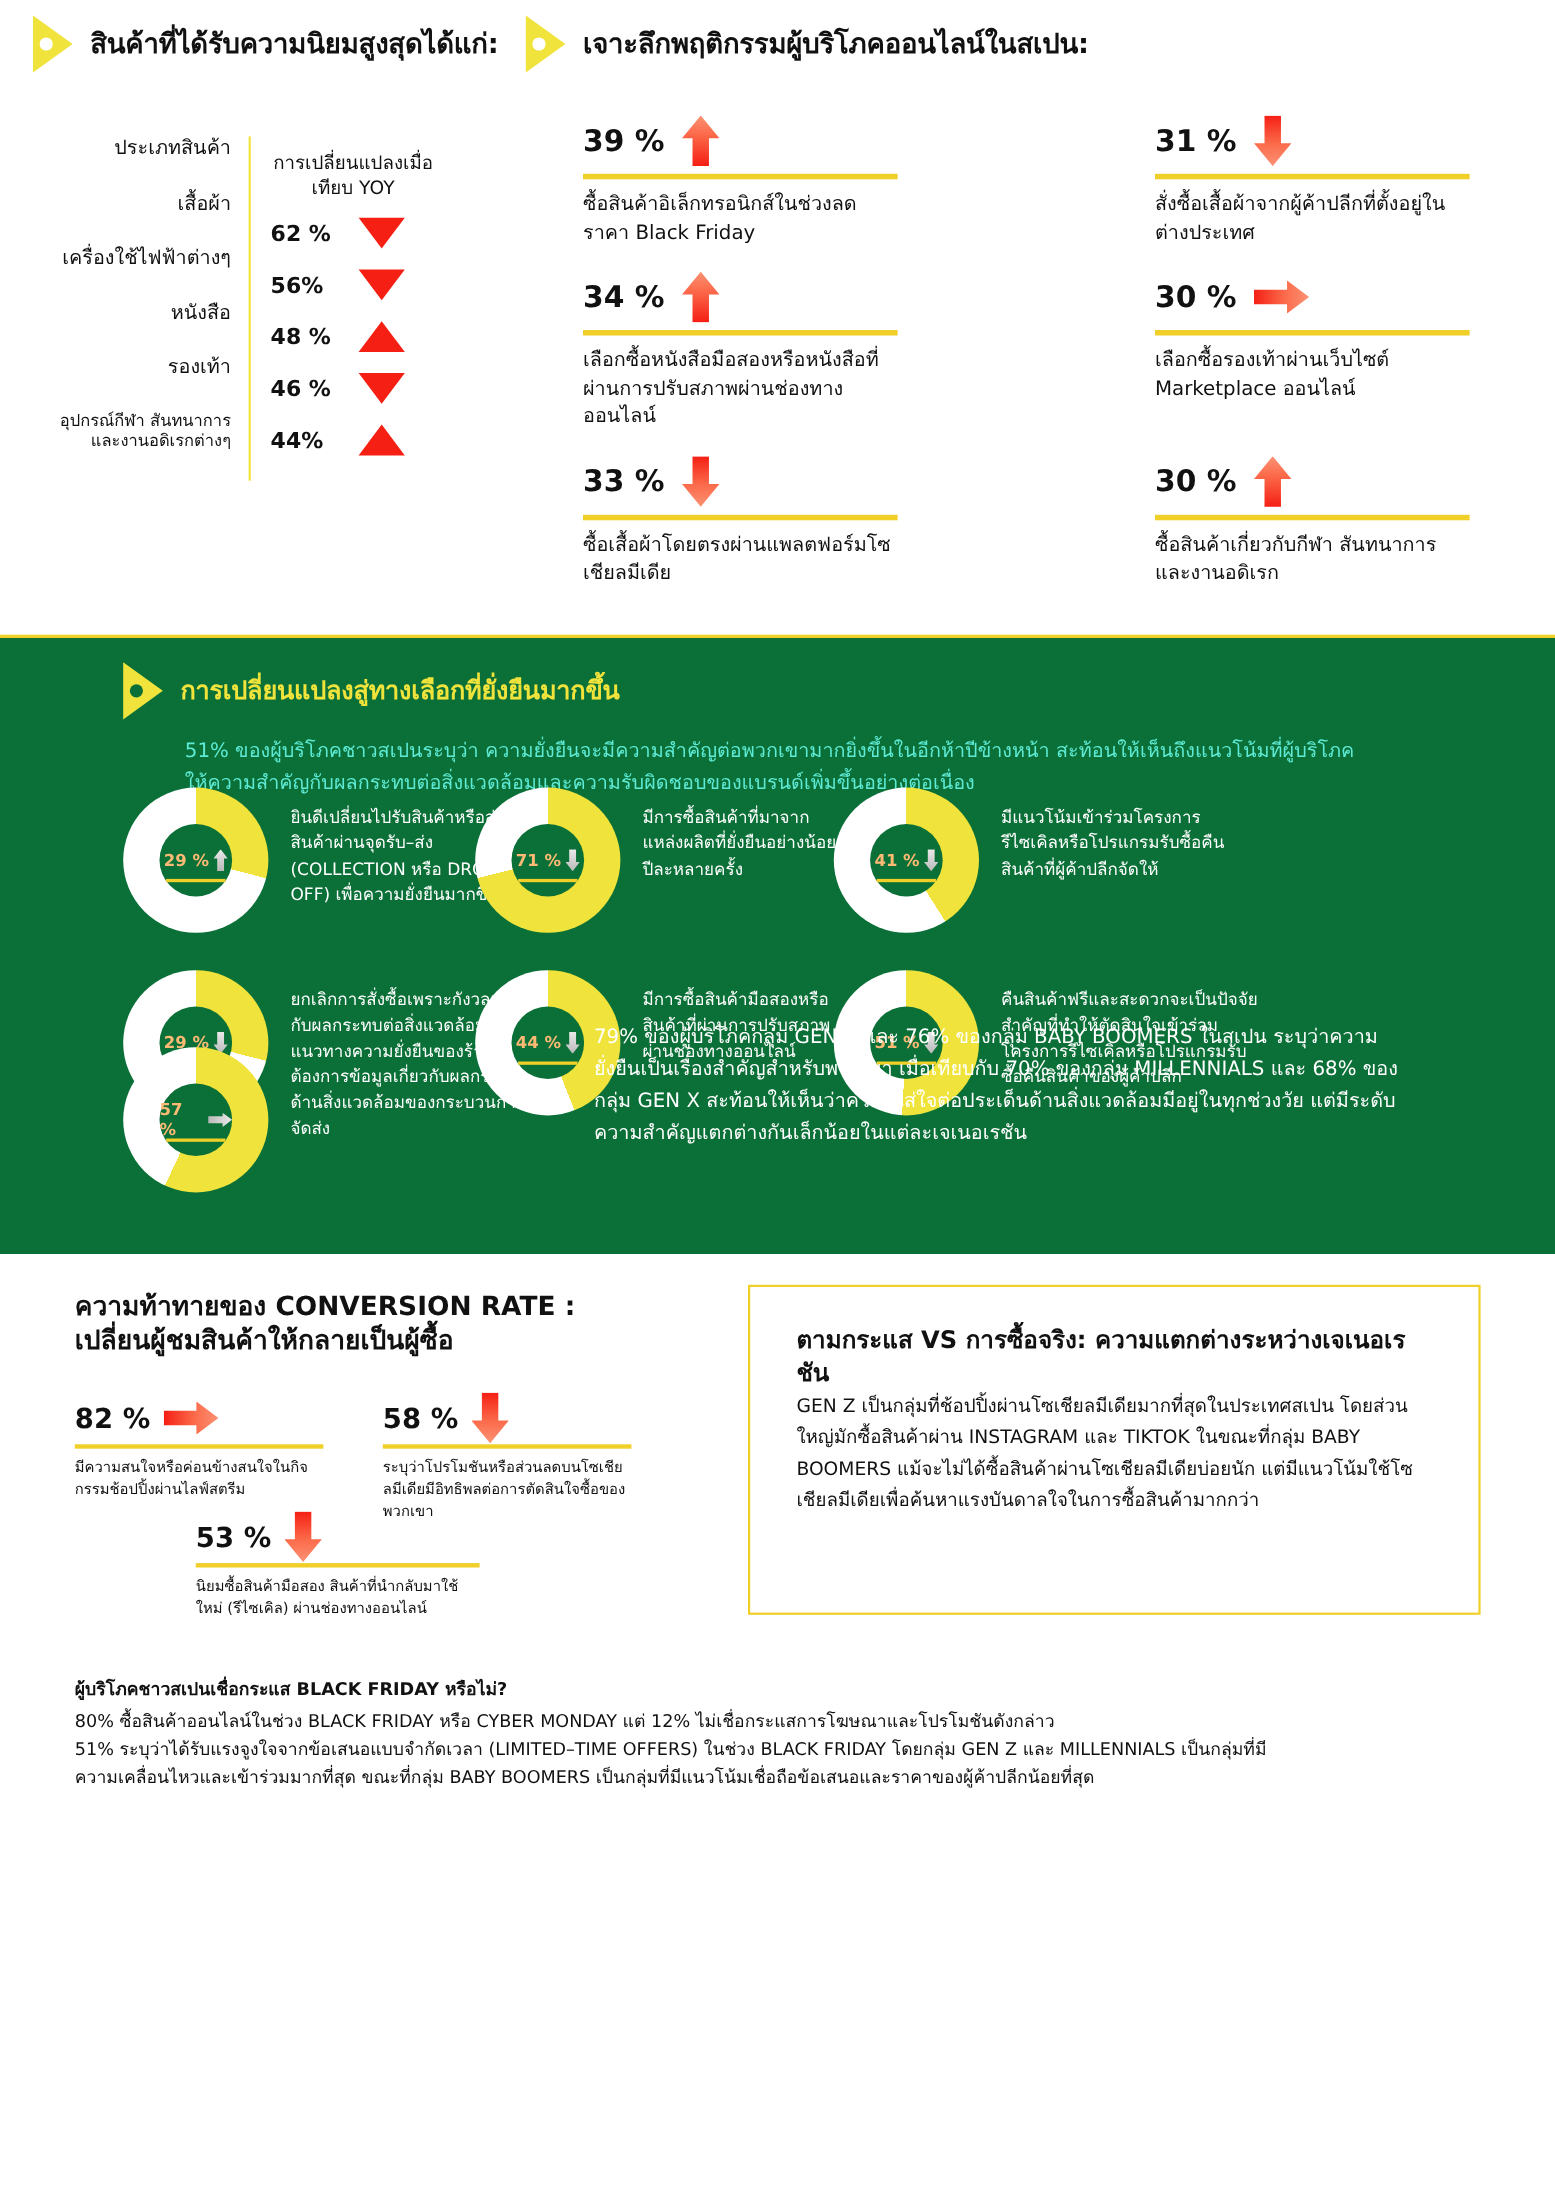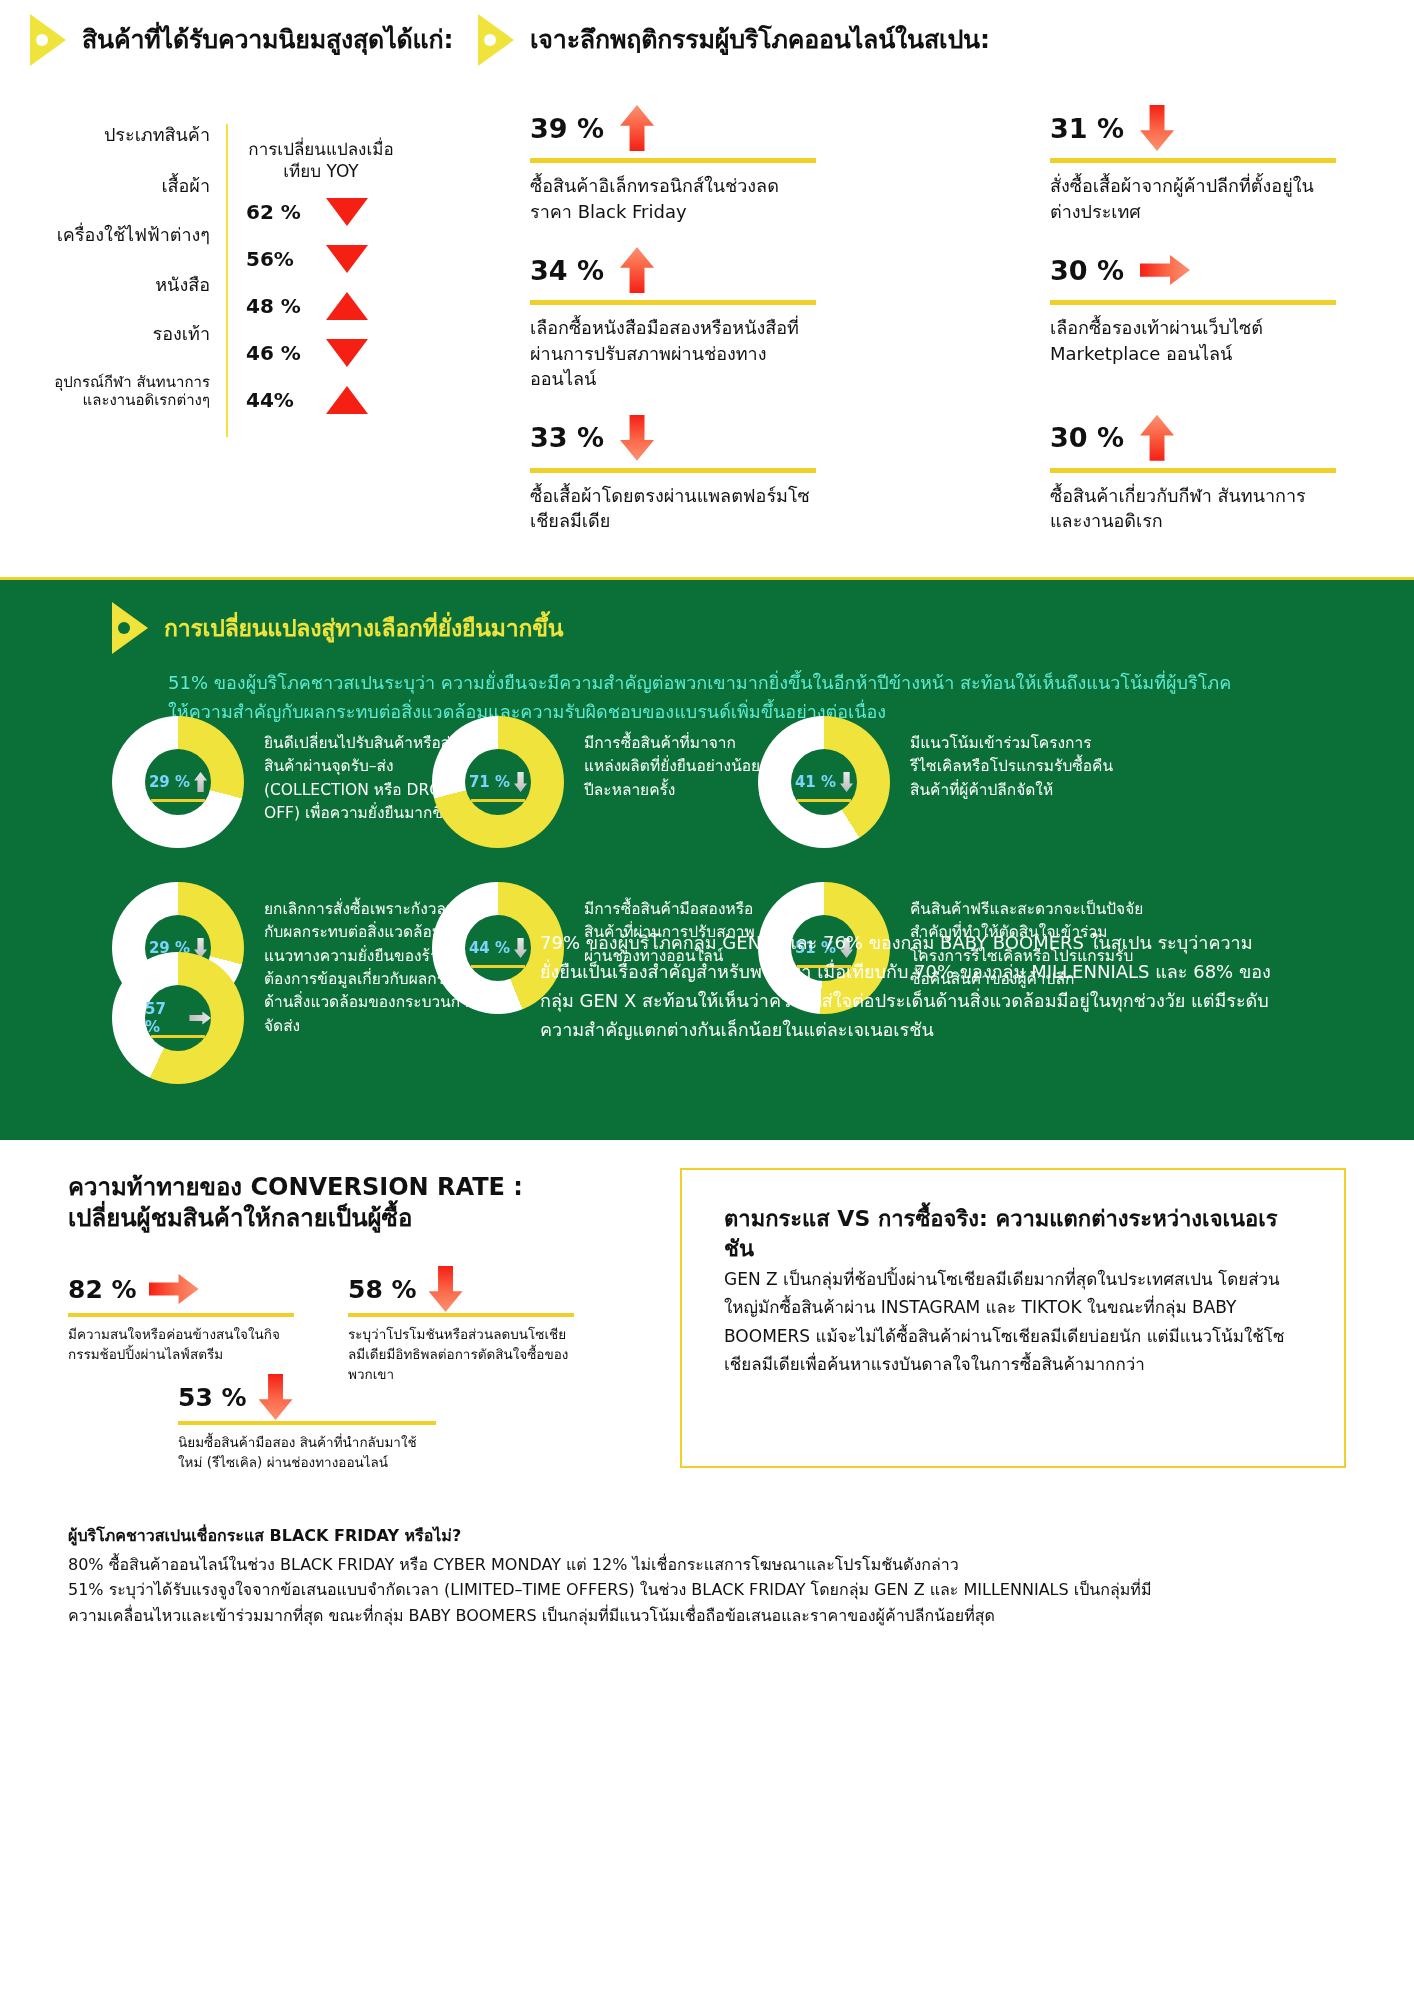--- a/index.html
+++ b/index.html
@@ -92,21 +92,21 @@
     flex:0 0 auto;
   }
   .donut .hole {
     position:absolute; left:33px; top:33px; width:66px; height:66px;
     border-radius:50%; background:#0a7037;
     display:flex; align-items:center; justify-content:center; gap:4px;
   }
   .donut .hole .hr {
     position:absolute; left:6px; right:6px; bottom:13px; height:3px; background:#f0d028;
   }
-  .donut .hole .dv { color:#7dd3fc; font-weight:bold; font-size:15px; }
+  .donut .hole .dv { color:#fdba74; font-weight:bold; font-size:15px; }
   .d-up   { width:13px;height:20px; clip-path:polygon(50% 0,100% 42%,74% 42%,74% 100%,26% 100%,26% 42%,0 42%);
             background:linear-gradient(180deg,#eaeaea,#b9b9b9); }
   .d-down { width:13px;height:20px; clip-path:polygon(26% 0,74% 0,74% 58%,100% 58%,50% 100%,0 58%,26% 58%);
             background:linear-gradient(180deg,#eaeaea,#b9b9b9); }
   .d-right{ width:22px;height:13px; clip-path:polygon(0 26%,60% 26%,60% 0,100% 50%,60% 100%,60% 74%,0 74%);
             background:linear-gradient(90deg,#b9b9b9,#eaeaea); }
   .donut-cap { color:#ffffff; font-size:15.5px; line-height:1.5; margin-left:20px; padding-top:16px; }
 
   #gen-note { position:absolute; left:540px; top:348px; width:740px;
      color:#ffffff; font-size:18px; line-height:1.62; }

